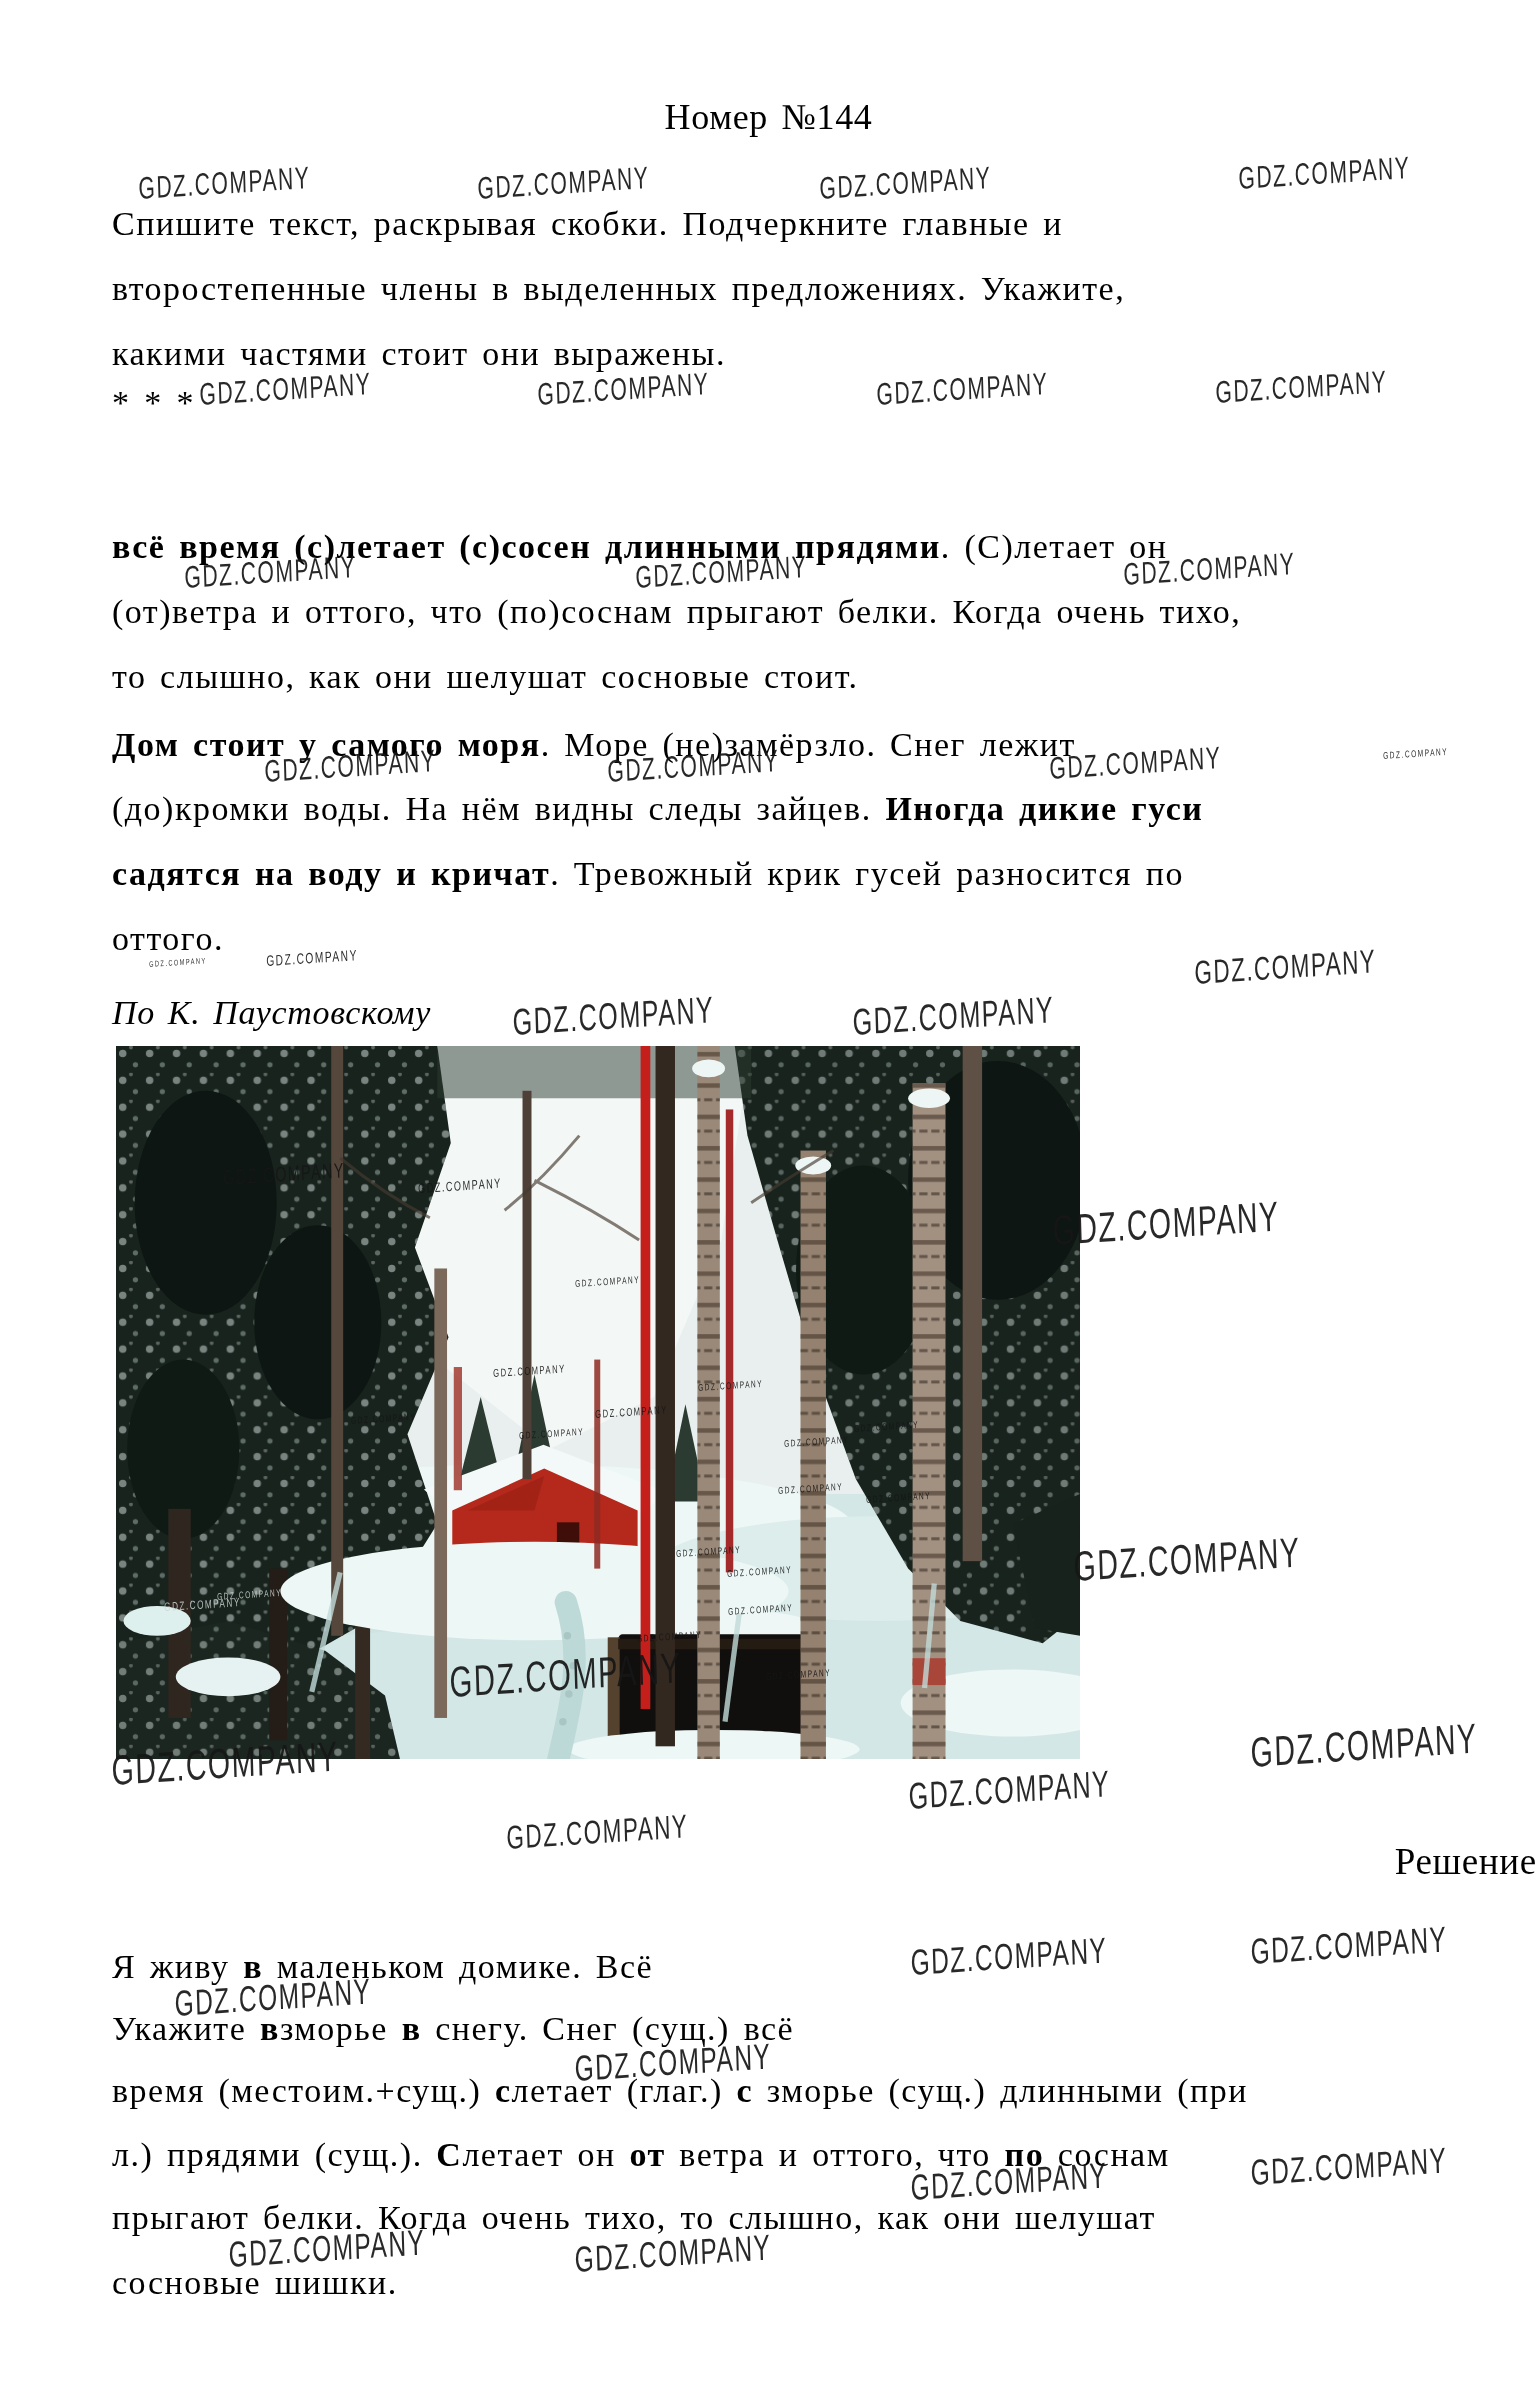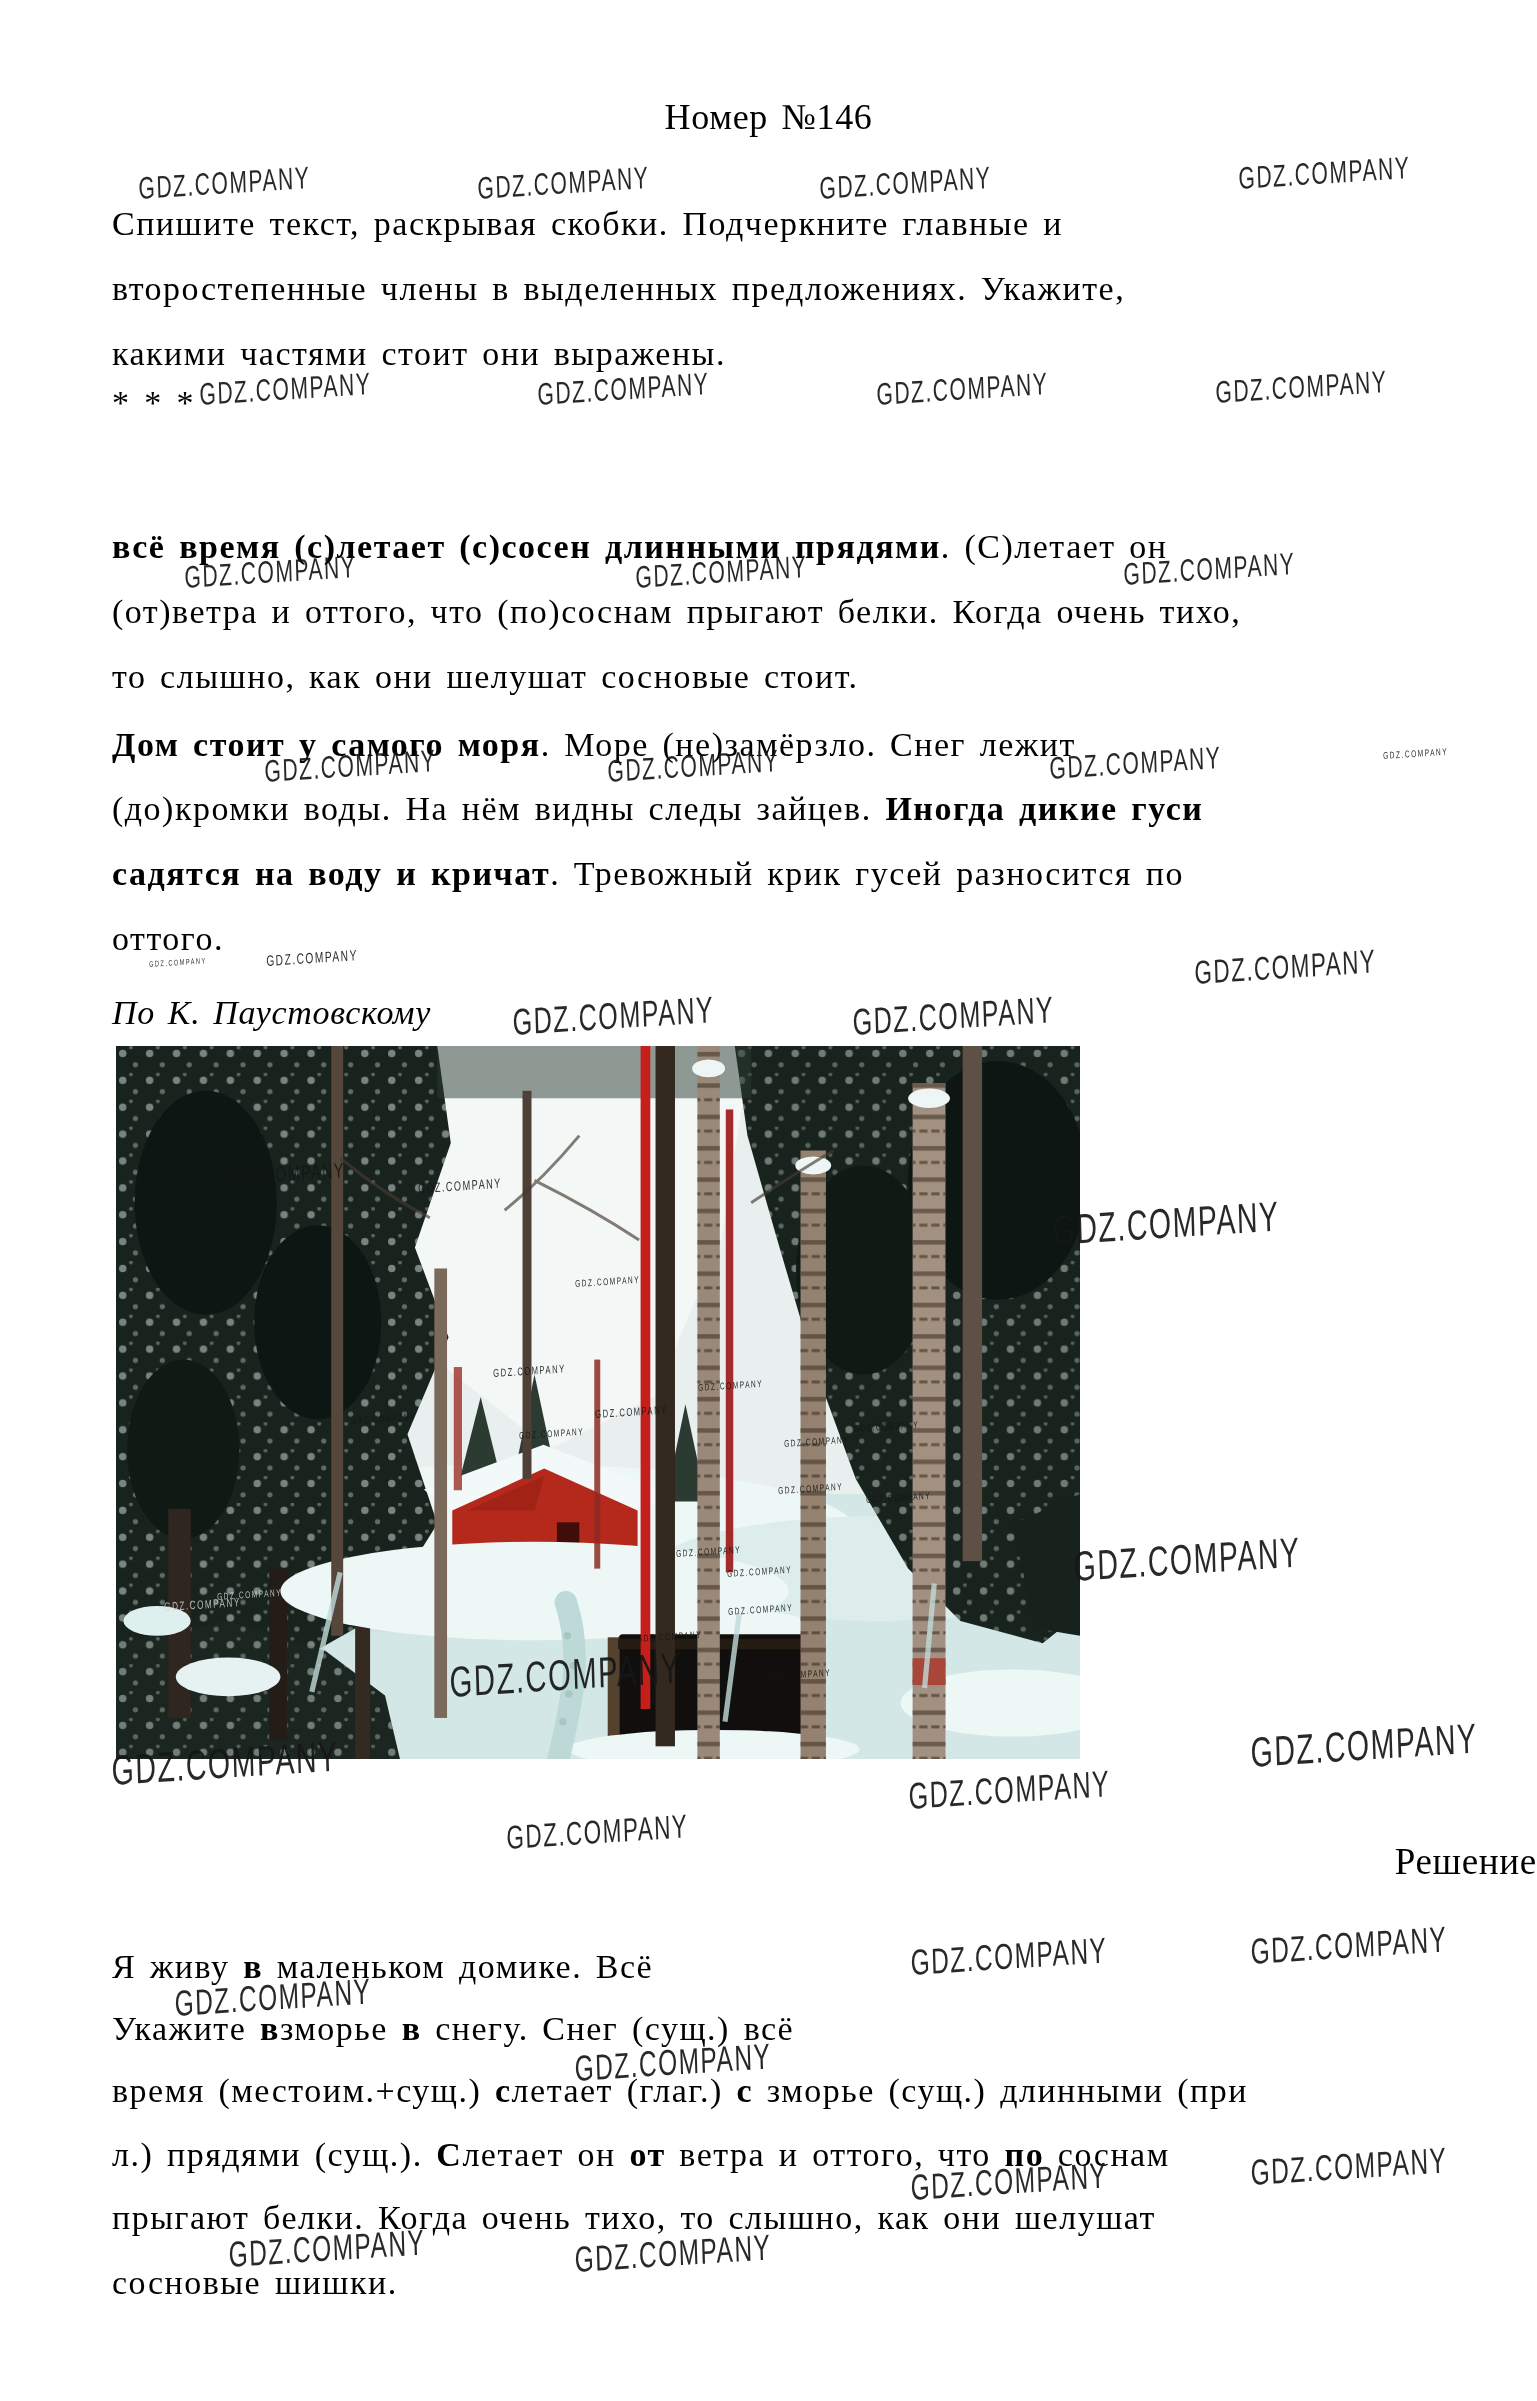--- a/index.html
+++ b/index.html
@@ -97,21 +97,21 @@
       <span class="wm" style="left: 778px; top: 1486px; font-size: 9.7px;">GDZ.COMPANY</span>
       <span class="wm" style="left: 866px; top: 1495px; font-size: 9.7px;">GDZ.COMPANY</span>
       <span class="wm" style="left: 637px; top: 1634px; font-size: 9.7px;">GDZ.COMPANY</span>
       <span class="wm" style="left: 766px; top: 1672px; font-size: 9.7px;">GDZ.COMPANY</span>
       <span class="wm" style="left: 728px; top: 1607px; font-size: 9.7px;">GDZ.COMPANY</span>
       <span class="wm" style="left: 449px; top: 1660px; font-size: 43px;">GDZ.COMPANY</span>
       <span class="wm wm-light" style="left: 164px; top: 1601px; font-size: 12px;">GDZ.COMPANY</span>
       <span class="wm wm-light" style="left: 217px; top: 1592px; font-size: 9.7px;">GDZ.COMPANY</span>
     </div>
 
-  <div class="tline center title" style="top:94px">Номер №146</div>
+  <div class="tline center title" style="top:94px">Номер №144</div>
 
   <div class="tline" style="top:201px"><span>Спишите текст, раскрывая скобки. Подчеркните главные и</span></div>
   <div class="tline" style="top:266px"><span>второстепенные члены в выделенных предложениях. Укажите,</span></div>
   <div class="tline" style="top:331px"><span>какими частями стоит они выражены.</span></div>
 
   <div class="tline" style="top:380px"><span>* * *</span></div>
 
   <div class="tline" style="top:524px"><span class="b">всё время (с)летает (с)сосен длинными прядями</span><span>. (С)летает он</span></div>
   <div class="tline" style="top:589px"><span>(от)ветра и оттого, что (по)соснам прыгают белки. Когда очень тихо,</span></div>
   <div class="tline" style="top:654px"><span>то слышно, как они шелушат сосновые стоит.</span></div>

